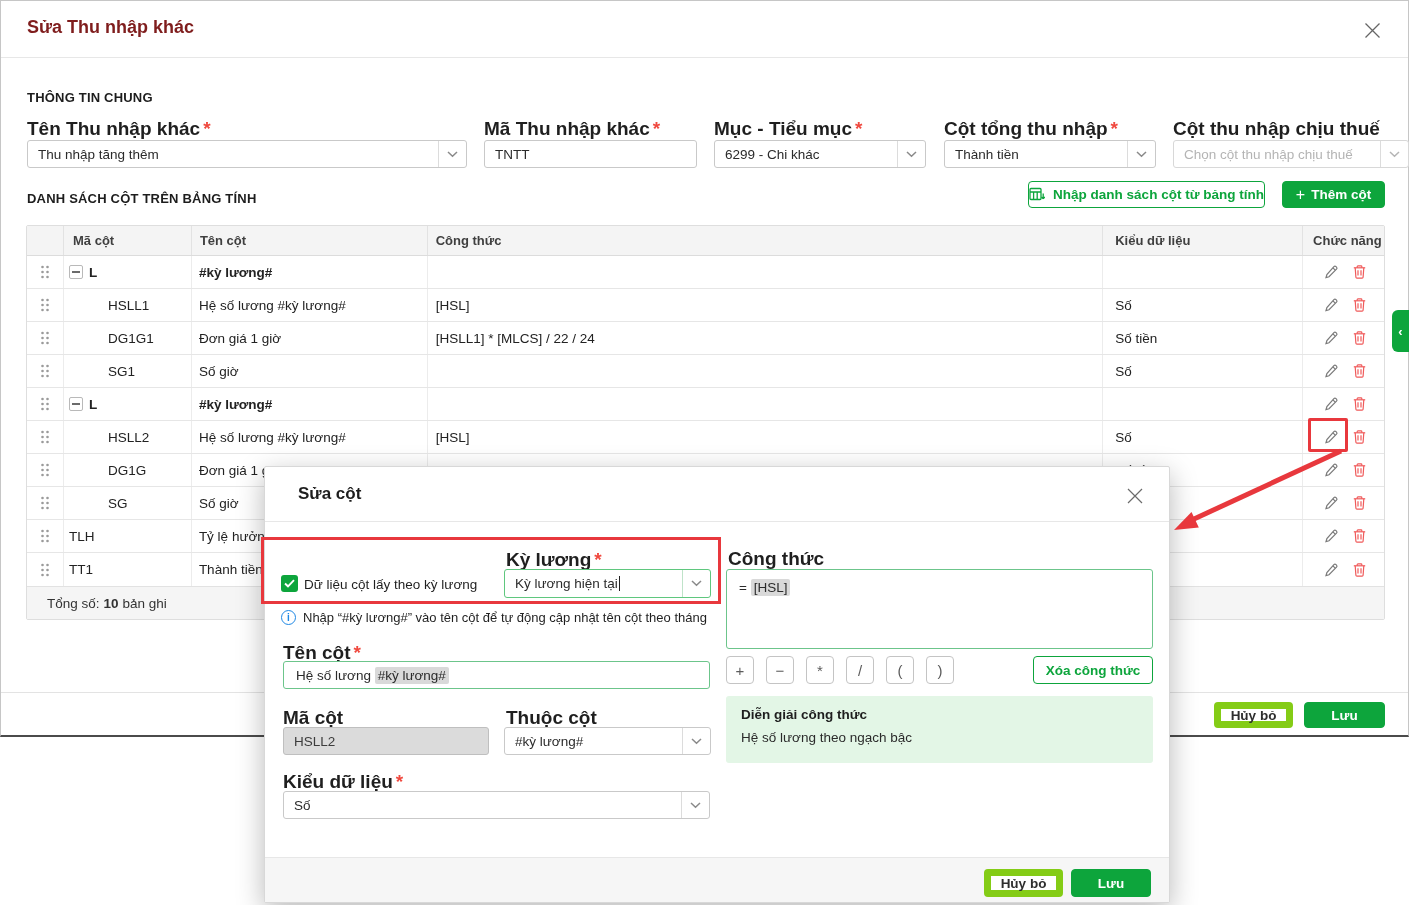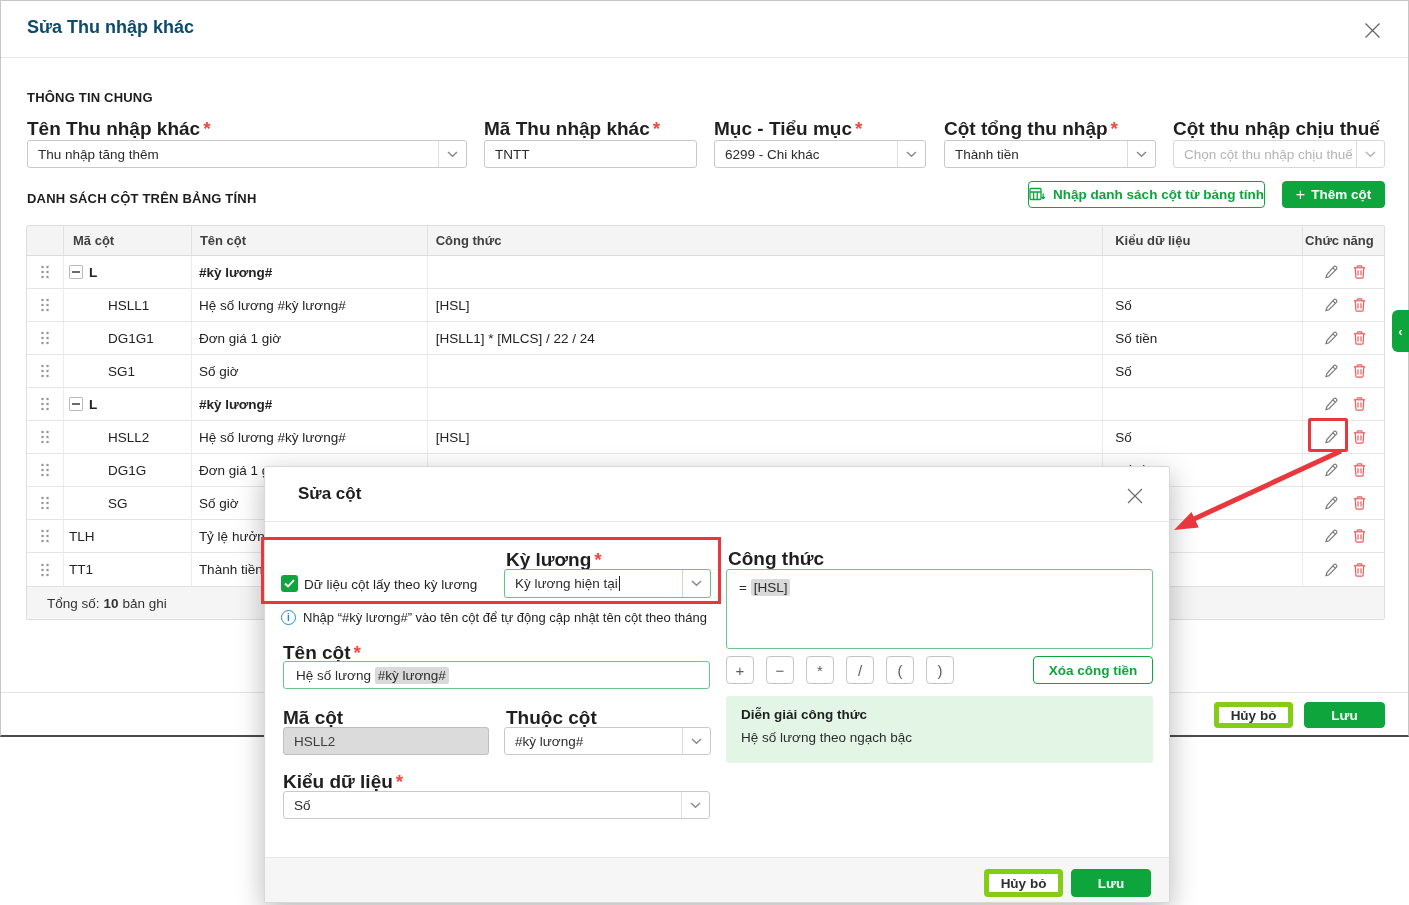--- a/index.html
+++ b/index.html
@@ -9,21 +9,21 @@
     background:#fff; position:relative; overflow:hidden;
     color:#222; font-size:13.5px;
   }
   .abs { position:absolute; }
 
   
   #outer-modal {
     left:0; top:0; width:1409px; height:737px; background:#fff;
     border:1px solid #c6c6c6; border-bottom:2px solid #4b4b4b; z-index:1;
   }
-  .outer-title { left:26px; top:16px; font-size:18px; font-weight:700; color:#0c4a6e; }
+  .outer-title { left:26px; top:16px; font-size:18px; font-weight:700; color:#7f1d1d; }
   .modal-close { width:20px; height:20px; display:flex; align-items:center; justify-content:center; cursor:pointer; }
   #outer-close { right:26px; top:19px; }
   .hdr-divider { left:0; right:0; top:56px; height:1px; background:#e7e7e7; }
 
   .section-title { font-size:13px; font-weight:700; color:#1d1d1d; letter-spacing:.2px; }
   .field-label { font-size:19px; font-weight:600; color:#1f1f1f; white-space:nowrap; }
   .req { color:#f0493f; margin-left:3px; }
 
   .input, .select {
     height:28px; border:1px solid #c9c9c9; border-radius:3px; background:#fff;
@@ -37,21 +37,21 @@
   }
   .select.disabled { border-color:#d8d8d8; }
   .select.disabled .sel-val { color:#b4b4b4; }
   .select.green-focus { border-color:#5fc77e; }
   .input.green-border { border-color:#6cc58b; }
   .input.gray-disabled { background:#dbdbdb; border-color:#bfbfbf; color:#3c3c3c; }
 
   .btn { display:flex; align-items:center; justify-content:center; border-radius:4px; cursor:pointer; font-size:13.5px; }
   .btn-outline-green { border:1px solid #0da53c; color:#0da53c; font-weight:700; background:#fff; gap:8px; }
   .btn-green { background:#0da53c; color:#fff; font-weight:700; border:1px solid #0da53c; gap:6px; }
-  .btn-outline-gray { border:5px solid #84cc16; background:#fff; color:#2e2e2e; font-weight:600; }
+  .btn-outline-gray { border:7px solid #84cc16; background:#fff; color:#2e2e2e; font-weight:600; }
 
   
   #col-table { left:25px; top:224px; width:1359px; border:1px solid #dedede; border-radius:2px; background:#fff; }
   .t-header { display:flex; height:30px; background:#f4f4f4; border-bottom:1px solid #dcdcdc; align-items:center; }
   .t-header .hc { font-size:13px; font-weight:600; color:#3f3f3f; padding-left:8px; border-left:1px solid #e2e2e2; height:100%; display:flex; align-items:center; }
   .trow { display:flex; height:33px; border-bottom:1px solid #e6e6e6; background:#fff; align-items:stretch; }
   .trow:last-of-type { border-bottom:none; }
   .c { display:flex; align-items:center; border-left:1px solid #ececec; overflow:hidden; white-space:nowrap; }
   .c:first-child, .hc:first-child { border-left:none; }
   .w-drag{ width:36px; justify-content:center; }
@@ -168,21 +168,21 @@
   <div class="abs select" style="left:943px;top:139px;width:212px;">
     <span class="sel-val">Thành tiền</span>
     <span class="sel-chev">
         <svg width="11" height="7">
           <polyline points="1,1 5.5,5.3 10,1" fill="none" stroke="#8a8a8a" stroke-width="1.5"></polyline>
         </svg>
       </span>
   </div>
 
   <div class="abs field-label" style="left:1172px;top:117px;">Cột thu nhập chịu thuế</div>
-  <div class="abs select disabled" style="left:1172px;top:139px;width:212px;">
+  <div class="abs select disabled" style="left:1172px;top:139px;width:236px;">
     <span class="sel-val">Chọn cột thu nhập chịu thuế</span>
     <span class="sel-chev">
         <svg width="11" height="7">
           <polyline points="1,1 5.5,5.3 10,1" fill="none" stroke="#b5b5b5" stroke-width="1.5"></polyline>
         </svg>
       </span>
   </div>
 
   <div class="abs section-title" style="left:26px;top:190px;">DANH SÁCH CỘT TRÊN BẢNG TÍNH</div>
 
@@ -201,21 +201,21 @@
     <span>Thêm cột</span>
   </div>
 
   <div class="abs" id="col-table">
     <div class="t-header">
       <div class="hc w-drag"></div>
       <div class="hc w-ma" style="padding-left:9px;">Mã cột</div>
       <div class="hc w-ten">Tên cột</div>
       <div class="hc w-ct">Công thức</div>
       <div class="hc w-kieu" style="padding-left:12px;">Kiểu dữ liệu</div>
-      <div class="hc w-act" style="padding-left:2px;gap:0;text-align:center;">Chức năng</div>
+      <div class="hc w-act" style="padding-left:10px;gap:0;text-align:center;">Chức năng</div>
     </div>
     <div>
         <div class="trow row-group">
           <div class="c w-drag icon-btn">
             <svg width="10" height="16" viewBox="0 0 10 16">
               <circle cx="2.5" cy="3" r="1.3" fill="#9a9a9a"></circle>
               <circle cx="7.5" cy="3" r="1.3" fill="#9a9a9a"></circle>
               <circle cx="2.5" cy="8" r="1.3" fill="#9a9a9a"></circle>
               <circle cx="7.5" cy="8" r="1.3" fill="#9a9a9a"></circle>
               <circle cx="2.5" cy="13" r="1.3" fill="#9a9a9a"></circle>
@@ -661,21 +661,21 @@
   </div>
 
   <div class="inner" style="left:461px;top:189px;display:flex;gap:12px;">
       <div class="op-btn">+</div>
       <div class="op-btn">−</div>
       <div class="op-btn">*</div>
       <div class="op-btn">/</div>
       <div class="op-btn">(</div>
       <div class="op-btn">)</div>
     </div>
-  <div class="inner btn btn-outline-green" style="left:768px;top:189px;width:120px;height:28px;">Xóa công tiền</div>
+  <div class="inner btn btn-outline-green" style="left:768px;top:189px;width:120px;height:28px;">Xóa công thức</div>
 
   <div class="inner" id="cm-explain">
     <div class="ex-title">Diễn giải công thức</div>
     <div class="ex-text">Hệ số lương theo ngạch bậc</div>
   </div>
 
   <div class="inner" id="cm-footer"></div>
   <div class="inner btn btn-outline-gray" id="cm-cancel">Hủy bỏ</div>
   <div class="inner btn btn-green" id="cm-save">Lưu</div>
 </div>

